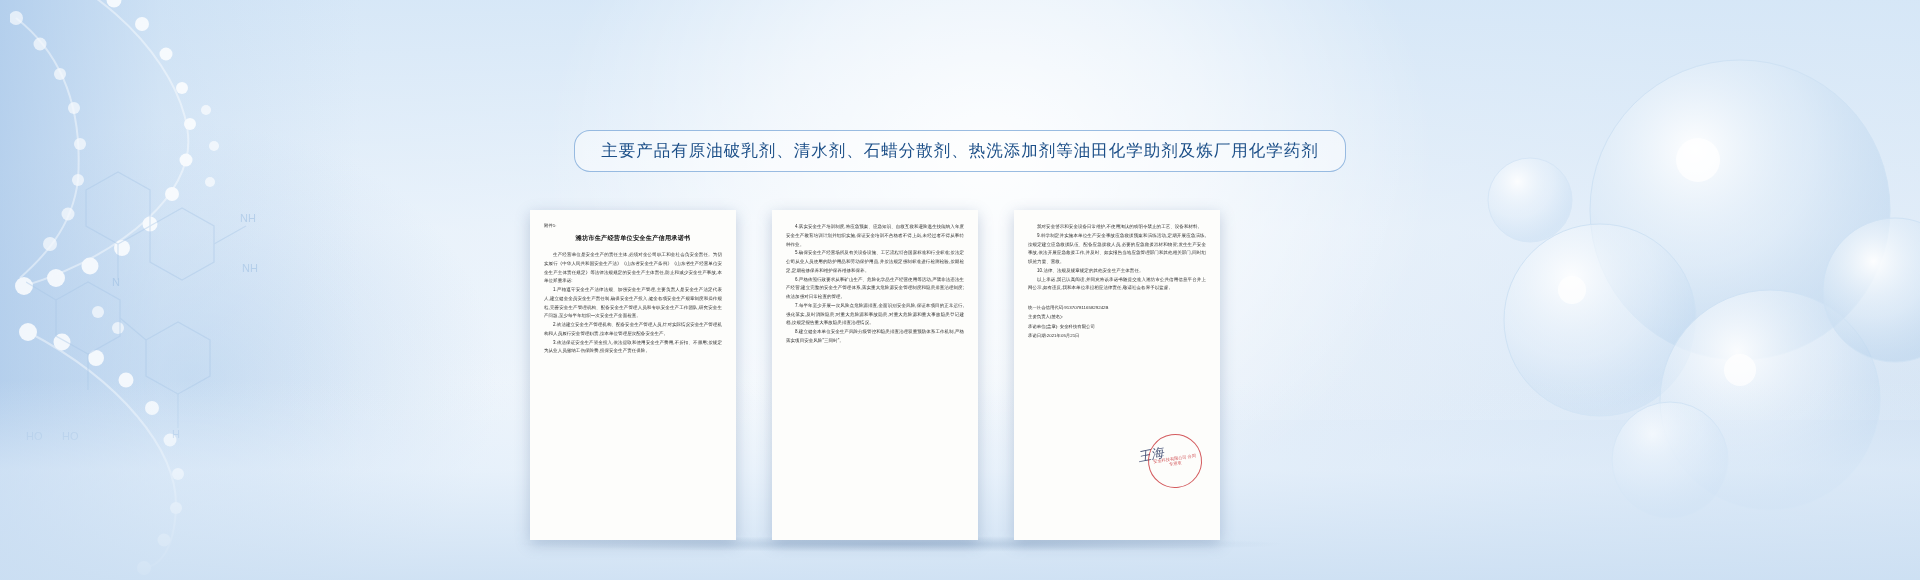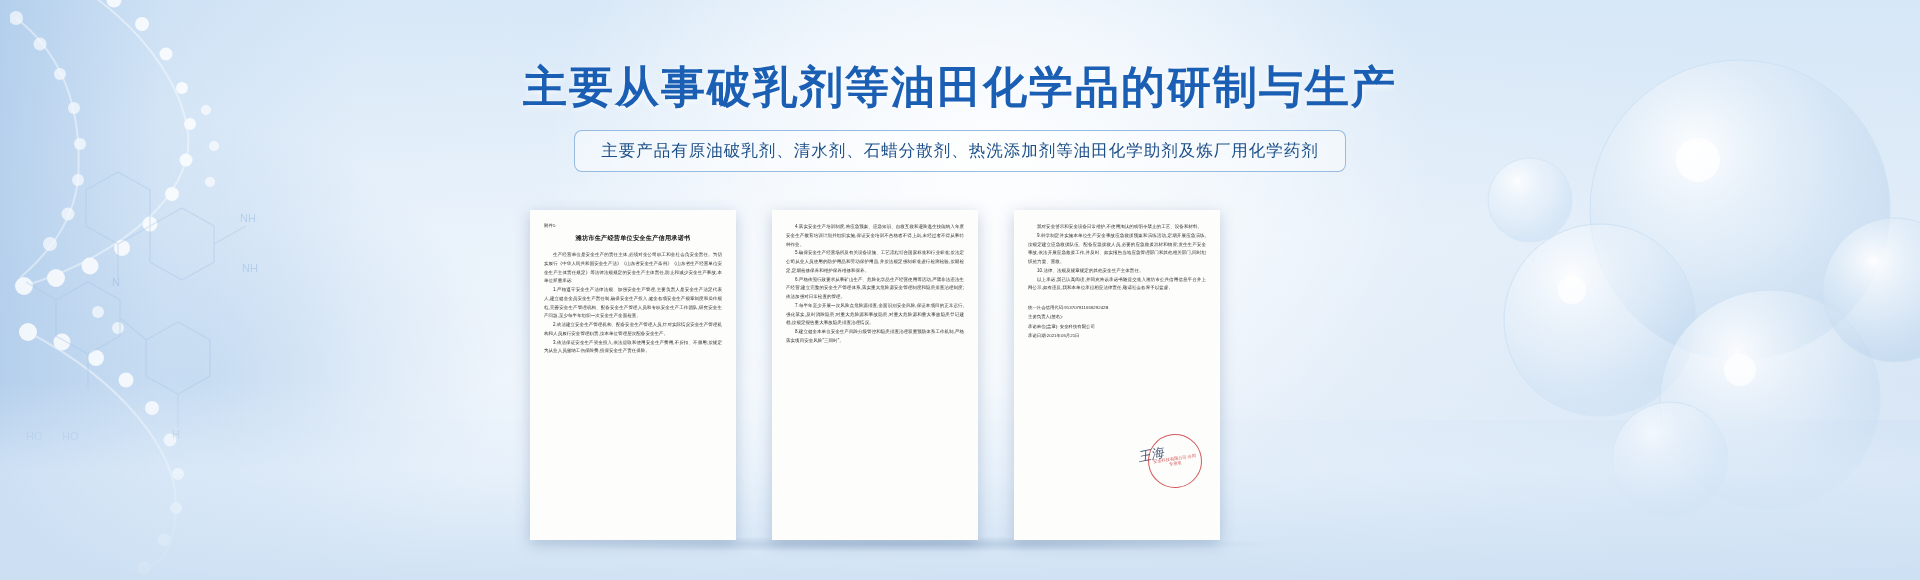--- a/index.html
+++ b/index.html
@@ -86,21 +86,21 @@
   .subheadline-wrap {
     position: absolute;
     top: 130px; left: 0; right: 0;
     display: flex;
     justify-content: center;
   }
   .subheadline {
     display: inline-block;
     padding: 9px 26px;
     border: 1px solid rgba(120,165,215,0.75);
-    border-radius: 8px;
+    border-radius: 16px;
     background: rgba(255,255,255,0.42);
     color: #1c4f88;
     font-size: 16.5px;
     letter-spacing: 1px;
     white-space: nowrap;
   }
 
   
   .docs {
     position: absolute;
@@ -295,21 +295,20 @@
       <g fill="#ffffff" opacity="0.75">
         <circle cx="258" cy="120" r="22"></circle>
         <circle cx="132" cy="250" r="14"></circle>
         <circle cx="300" cy="330" r="16"></circle>
       </g>
     </svg>
   </div>
 
   <div class="wash-bottom"></div>
 
-  <div class="headline">主要从事破乳剂等油田化学品的研制与生产</div>
 
   <div class="subheadline-wrap">
     <div class="subheadline">主要产品有原油破乳剂、清水剂、石蜡分散剂、热洗添加剂等油田化学助剂及炼厂用化学药剂</div>
   </div>
 
   <div class="doc-shadow-under"></div>
 
   <div class="docs">
 
     <div class="doc">

